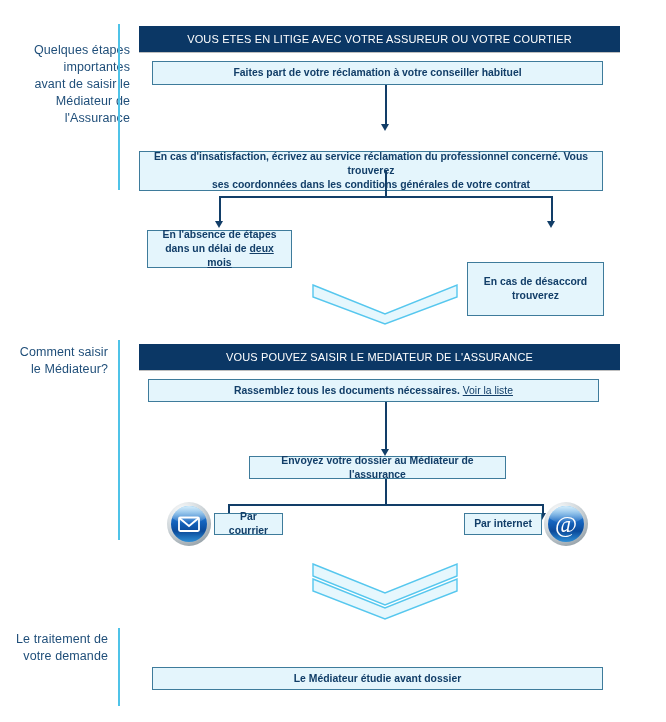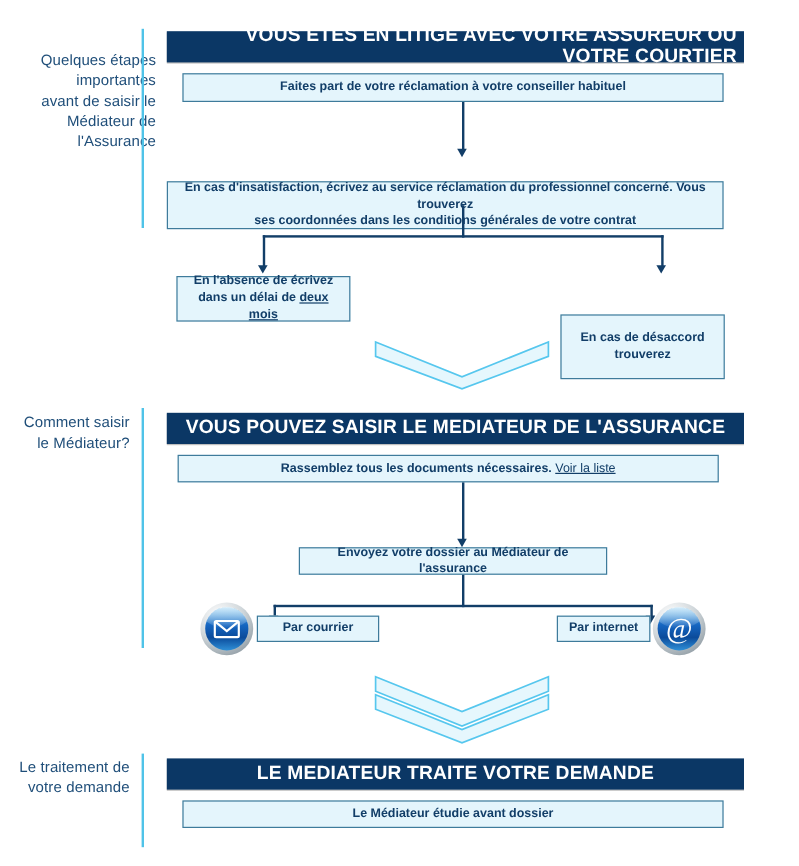--- a/index.html
+++ b/index.html
@@ -24,22 +24,22 @@
     position:absolute;
     width:2px;
     background:#4FC3E8;
   }
 
   
   .band{
     position:absolute;
     background:#0B3765;
     color:#ffffff;
-    font-weight:bold;
-    font-size:16px;
+    font-weight:normal;
+    font-size:11px;
     letter-spacing:.15px;
     display:flex;align-items:center;justify-content:center;
     text-align:right;
     box-sizing:border-box;
     padding:0 6px;
     box-shadow:0 1px 0 rgba(0,0,0,.25);
   }
 
   
   .box{
@@ -97,21 +97,21 @@
   </div>
 
   <div class="vline" style="left:385px;top:171px;height:27px;"></div>
   <div class="hline" style="left:219px;top:196px;width:334px;"></div>
   <div class="vline" style="left:219px;top:196px;height:27px;"></div>
   <div class="vline" style="left:551px;top:196px;height:27px;"></div>
   <div class="arrow" style="left:215px;top:221px;"></div>
   <div class="arrow" style="left:547px;top:221px;"></div>
 
   <div class="box" style="left:147px;top:230px;width:145px;height:38px;flex-direction:column;">
-    <span>En l'absence de écrivez</span>
+    <span>En l'absence de étapes</span>
     <span>
       <span>dans un délai de </span><span class="u">deux mois</span>
     </span>
   </div>
 
   <div class="box" style="left:467px;top:230px;width:137px;height:54px;flex-direction:column;margin-top:32px;">
     <span>En cas de désaccord</span>
     <span>trouverez</span>
   </div>
 
@@ -135,21 +135,21 @@
 
   <div class="box" style="left:249px;top:456px;width:257px;height:23px;">Envoyez votre dossier au Médiateur de l'assurance</div>
 
   <div class="vline" style="left:385px;top:479px;height:27px;"></div>
   <div class="hline" style="left:228px;top:504px;width:316px;"></div>
   <div class="vline" style="left:228px;top:504px;height:11px;"></div>
   <div class="vline" style="left:542px;top:504px;height:11px;"></div>
   <div class="arrow" style="left:224px;top:513px;"></div>
   <div class="arrow" style="left:538px;top:513px;"></div>
 
-  <div class="box" style="left:214px;top:513px;width:102px;height:22px;">Par courrier</div>
+  <div class="box" style="left:214px;top:513px;width:69px;height:22px;">Par courrier</div>
   <div class="box" style="left:464px;top:513px;width:78px;height:22px;">Par internet</div>
 
   <div class="orb" style="left:166px;top:501px;">
     <svg width="46" height="46" viewBox="0 0 46 46">
       <defs>
         <radialGradient id="rimG" cx="35%" cy="25%" r="85%">
           <stop offset="0%" stop-color="#ffffff"></stop>
           <stop offset="55%" stop-color="#cfd6da"></stop>
           <stop offset="100%" stop-color="#8e9aa2"></stop>
         </radialGradient>
@@ -187,17 +187,16 @@
       <polygon points="2,17 74,46 146,17 146,29 74,57 2,29" fill="#E6F7FD" stroke="#56C7EE" stroke-width="1.4"></polygon>
     </svg>
   </div>
 
   <div class="side-label" style="left:8px;top:631px;width:100px;">
     <div>Le traitement de</div>
     <div>votre demande</div>
   </div>
   <div class="side-rule" style="left:118px;top:628px;height:78px;"></div>
 
-  <div class="band" style="left:139px;top:632px;width:481px;height:26px;">LE MEDIATEUR TRAITE VOTRE DEMANDE</div>
 
   <div class="box" style="left:152px;top:667px;width:451px;height:23px;">Le Médiateur étudie avant dossier</div>
 
 </div>
 
 </body></html>

